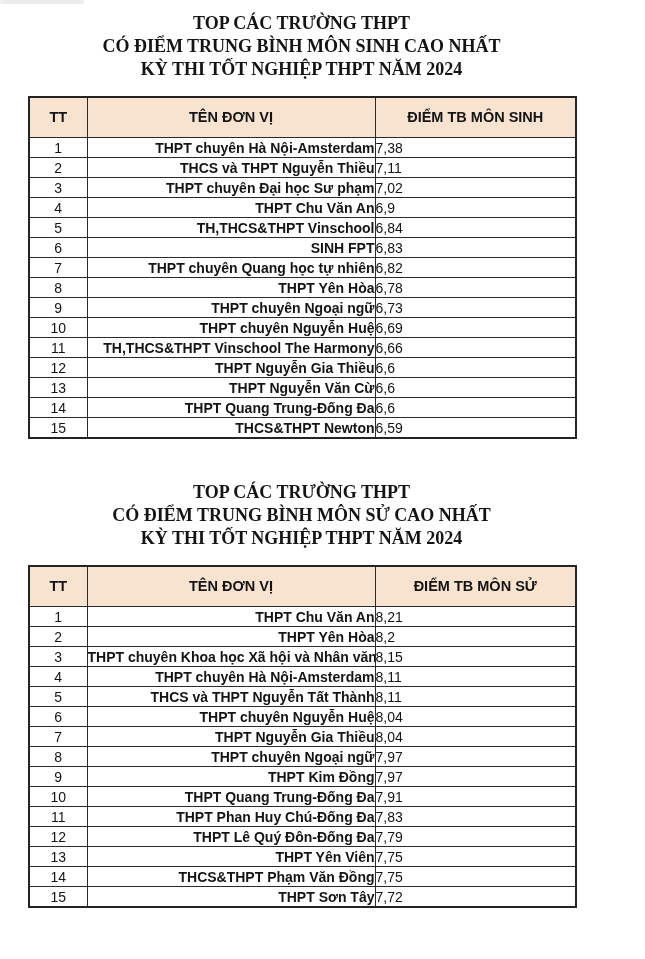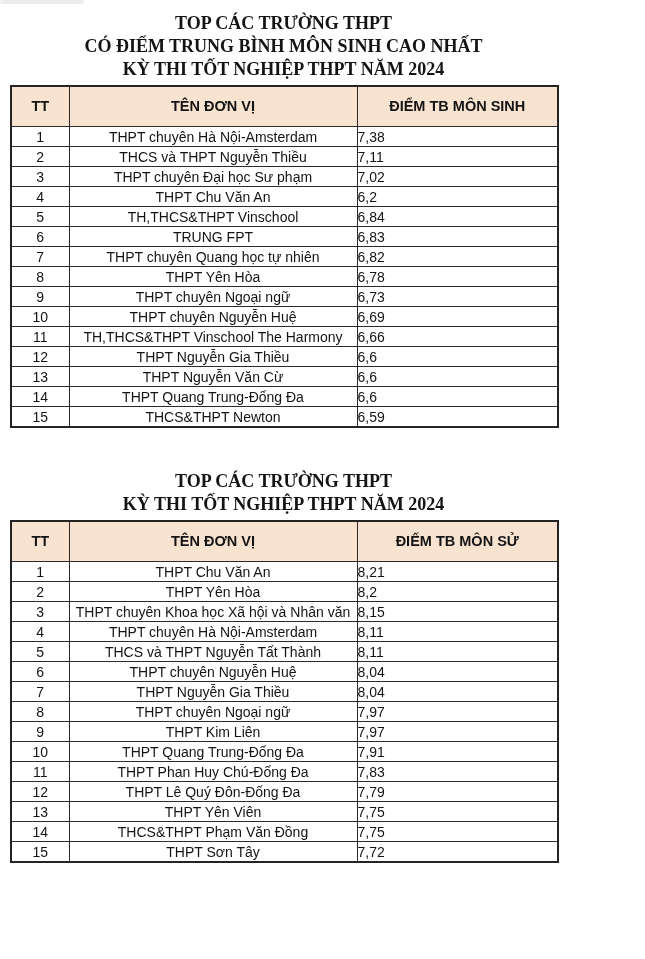--- a/index.html
+++ b/index.html
@@ -18,39 +18,39 @@
   .artifact-strip {
     position: absolute;
     top: 0;
     left: 0;
     width: 84px;
     height: 4px;
     background: #ececec;
     border-radius: 2px;
   }
   .content {
-    padding-left: 10px;
+    padding-left: 28px;
     width: 547px;
   }
   .title-block {
     width: 547px;
     text-align: center;
     font-family: "Liberation Serif", serif;
     font-weight: bold;
     font-size: 18px;
     line-height: 23px;
     color: #141414;
   }
   .title-block-1 { padding-top: 12px; }
   .title-block-2 { padding-top: 42px; }
   table.score-table {
     border-collapse: collapse;
     table-layout: fixed;
     width: 547px;
-    margin-top: 4px;
+    margin-top: 15px;
     border: 2px solid #242424;
   }
   table.score-table th,
   table.score-table td {
     border: 1.6px solid #2a2a2a;
     overflow: hidden;
     white-space: nowrap;
   }
   table.score-table th {
     background: #f8e3d0;
@@ -64,21 +64,21 @@
   }
   th.score-col-header { white-space: pre-line; }
   table.score-table td {
     height: 19px;
     padding: 0;
     font-size: 14px;
     line-height: 18px;
     color: #141414;
   }
   td.tt-cell { text-align: center; }
-  td.name-cell { text-align: center; padding-left: 5px; }
+  td.name-cell { text-align: right; padding-left: 5px; font-weight: bold; }
   td.score-cell { }
 </style>
 </head>
 <body>
 
 <div class="artifact-strip"></div>
 
 <div class="content">
 
   <section>
@@ -113,30 +113,30 @@
             <td class="score-cell">7,11</td>
           </tr>
           <tr>
             <td class="tt-cell">3</td>
             <td class="name-cell">THPT chuyên Đại học Sư phạm</td>
             <td class="score-cell">7,02</td>
           </tr>
           <tr>
             <td class="tt-cell">4</td>
             <td class="name-cell">THPT Chu Văn An</td>
-            <td class="score-cell">6,2</td>
+            <td class="score-cell">6,9</td>
           </tr>
           <tr>
             <td class="tt-cell">5</td>
             <td class="name-cell">TH,THCS&amp;THPT Vinschool</td>
             <td class="score-cell">6,84</td>
           </tr>
           <tr>
             <td class="tt-cell">6</td>
-            <td class="name-cell">TRUNG FPT</td>
+            <td class="name-cell">SINH FPT</td>
             <td class="score-cell">6,83</td>
           </tr>
           <tr>
             <td class="tt-cell">7</td>
             <td class="name-cell">THPT chuyên Quang học tự nhiên</td>
             <td class="score-cell">6,82</td>
           </tr>
           <tr>
             <td class="tt-cell">8</td>
             <td class="name-cell">THPT Yên Hòa</td>
@@ -177,20 +177,21 @@
             <td class="name-cell">THCS&amp;THPT Newton</td>
             <td class="score-cell">6,59</td>
           </tr>
         </tbody>
     </table>
   </section>
 
   <section>
     <div class="title-block title-block-2">
       <div>TOP CÁC TRƯỜNG THPT</div>
+      <div>CÓ ĐIỂM TRUNG BÌNH MÔN SỬ CAO NHẤT</div>
       <div>KỲ THI TỐT NGHIỆP THPT NĂM 2024</div>
     </div>
     <table class="score-table">
       <colgroup>
         <col style="width:58px">
         <col style="width:288px">
         <col style="width:201px">
       </colgroup>
       <thead>
         <tr>
@@ -236,21 +237,21 @@
             <td class="name-cell">THPT Nguyễn Gia Thiều</td>
             <td class="score-cell">8,04</td>
           </tr>
           <tr>
             <td class="tt-cell">8</td>
             <td class="name-cell">THPT chuyên Ngoại ngữ</td>
             <td class="score-cell">7,97</td>
           </tr>
           <tr>
             <td class="tt-cell">9</td>
-            <td class="name-cell">THPT Kim Liên</td>
+            <td class="name-cell">THPT Kim Đồng</td>
             <td class="score-cell">7,97</td>
           </tr>
           <tr>
             <td class="tt-cell">10</td>
             <td class="name-cell">THPT Quang Trung-Đống Đa</td>
             <td class="score-cell">7,91</td>
           </tr>
           <tr>
             <td class="tt-cell">11</td>
             <td class="name-cell">THPT Phan Huy Chú-Đống Đa</td>

